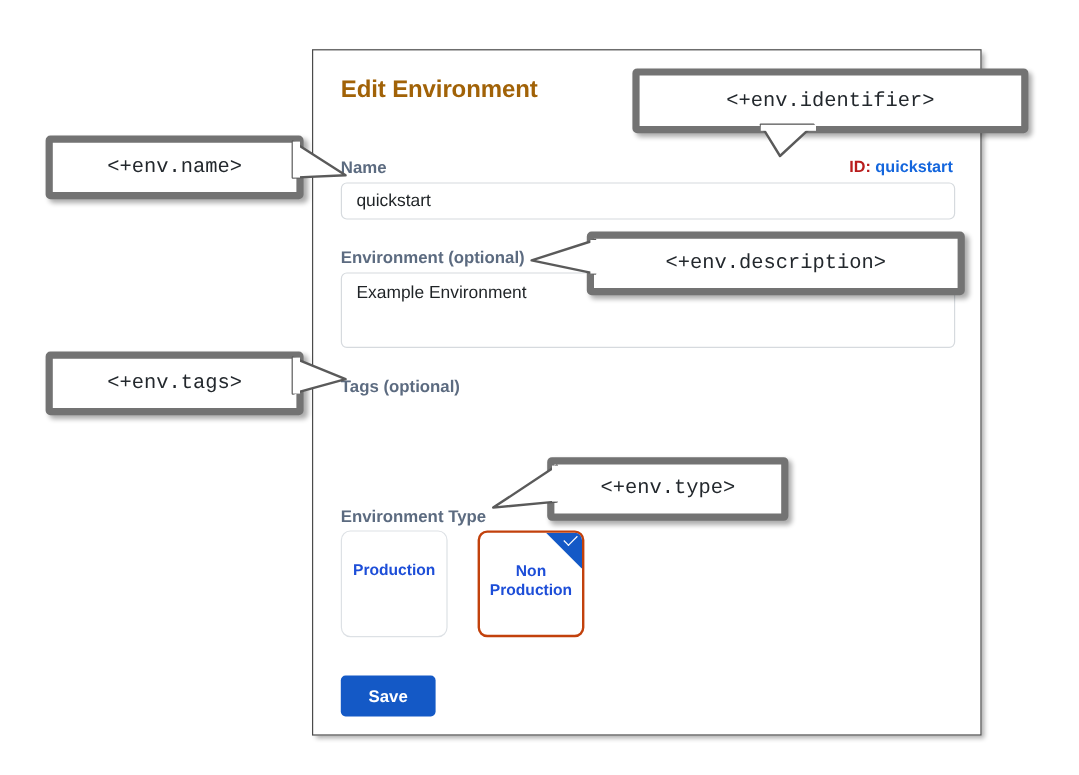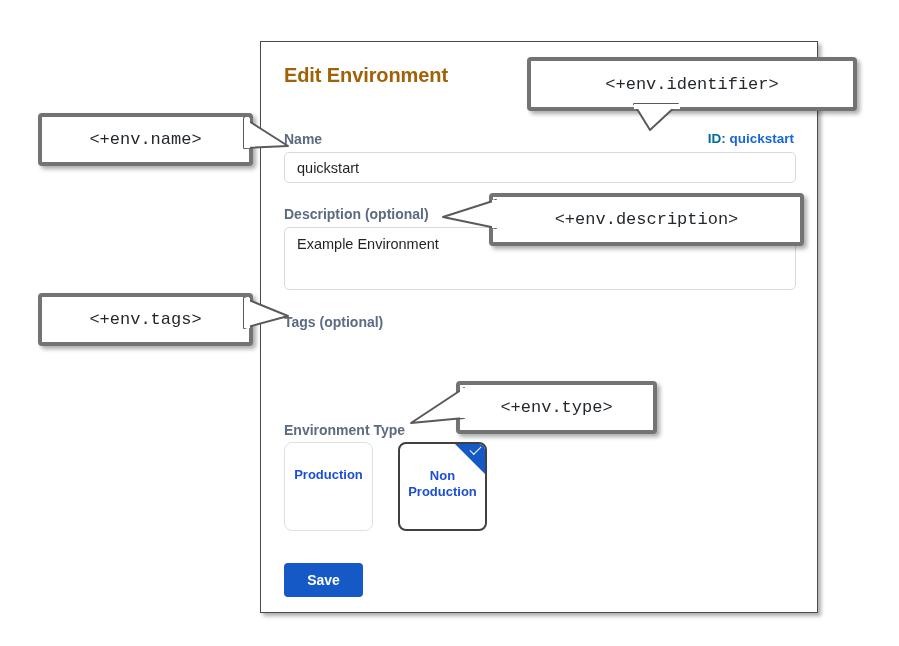--- a/index.html
+++ b/index.html
@@ -66,21 +66,21 @@
   #name-input  { top: 110px; height: 31px; }
 
   #id-row {
     position: absolute;
     right: 23px;
     top: 89px;
     font-size: 13.5px;
     font-weight: bold;
     white-space: nowrap;
   }
-  #id-prefix { color: #0369a1; margin-left: 28px; }
+  #id-prefix { color: #b91c1c; margin-left: 28px; }
   #id-value  { color: #1466dd; text-decoration: none; }
 
   #desc-label { left: 23px; top: 164px; }
   #desc-input {
     top: 185px;
     height: 63px;
     padding: 7px 12px;
     resize: none;
     line-height: 1.35;
     overflow: hidden;
@@ -141,21 +141,21 @@
     top: 24px;
     text-align: center;
     font-size: 13px;
     font-weight: bold;
     color: #1d4ed8;
     line-height: 1.22;
   }
   #type-card-production { left: 23px; }
   #type-card-nonproduction {
     left: 137px;
-    border: 2px solid #404040;
+    border: 2px solid #c2410c;
     border-radius: 8px;
     padding-left: 44px;
   }
   
   #type-selected-badge {
     position: absolute;
     right: 0;
     top: 0;
     width: 30px;
     height: 30px;
@@ -187,21 +187,21 @@
     font-size: 14px;
     font-weight: bold;
     cursor: pointer;
     padding: 0;
   }
 
   
   .callout {
     position: absolute;
     background: #ffffff;
-    border: 4px solid #737373;
+    border: 6px solid #737373;
     border-radius: 4px;
     box-shadow: 3px 3px 4px rgba(0,0,0,0.33);
     font-family: "Liberation Mono", monospace;
     font-size: 17px;
     color: #23282d;
     display: flex;
     align-items: center;
     justify-content: center;
     box-sizing: border-box;
     white-space: nowrap;
@@ -228,21 +228,21 @@
   <div id="dialog-title">Edit Environment</div>
 
   <div class="field-label" id="name-label">Name</div>
   <input class="text-input" id="name-input" type="text" value="quickstart" style="">
 
   <div id="id-row">
     <span id="id-prefix">ID:</span>
     <a href="#" id="id-value">quickstart</a>
   </div>
 
-  <div class="field-label" id="desc-label">Description (optional)</div>
+  <div class="field-label" id="desc-label">Environment (optional)</div>
   <textarea class="text-input" id="desc-input" style="">Example Environment</textarea>
 
   <div class="field-label" id="tags-label">Tags (optional)</div>
 
   <div class="field-label" id="envtype-label">Environment Type</div>
 
   <div class="type-card" id="type-card-production">
     <div class="type-card-text">Production</div>
   </div>
 

